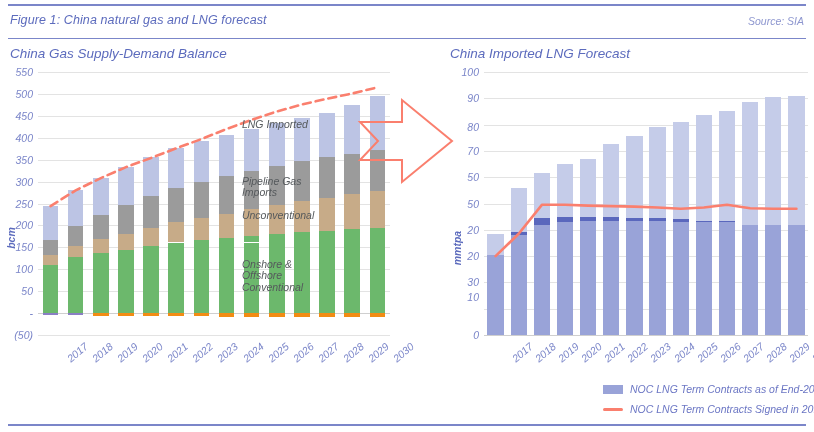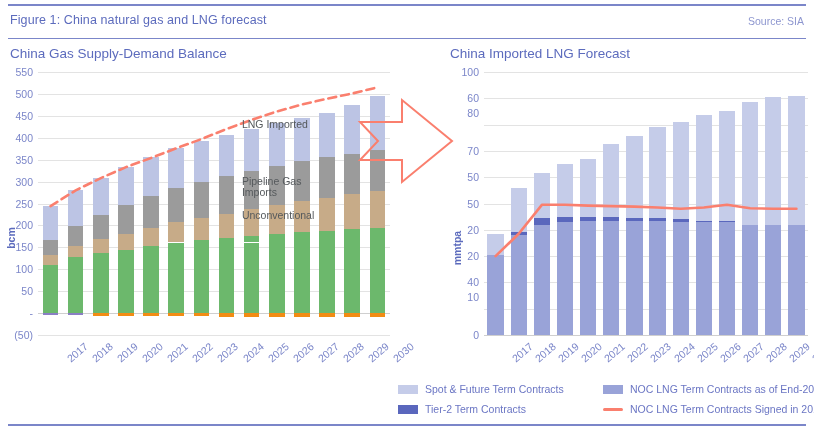--- a/index.html
+++ b/index.html
@@ -5,21 +5,21 @@
   * { box-sizing: border-box; }
   html, body { margin:0; padding:0; }
   body {
     width: 814px; height: 432px;
     background: #ffffff;
     font-family: "Liberation Sans", sans-serif;
     color: #5c6bbd;
     overflow: hidden;
     position: relative;
   }
-  .figure-frame { position:absolute; inset:0; }
+  .figure-frame { position:absolute; inset:0;font-style:italic; }
 
   .rule-top { position:absolute; left:8px; right:8px; top:4px; height:2px; background:#7b86c9; }
   .rule-under-title { position:absolute; left:8px; right:8px; top:38px; height:1px; background:#7b86c9; }
   .rule-bottom { position:absolute; left:8px; right:8px; bottom:6px; height:2px; background:#7b86c9; }
 
   .fig-title {
     position:absolute; left:10px; top:13px;
     font-size:12.5px; color:#5c6bbd; letter-spacing:0.1px; white-space:nowrap;
   }
   .fig-source {
@@ -256,50 +256,53 @@
           <div class="seg" style="top: 241.083px; height: 3.50667px; background: rgb(242, 140, 20);"></div>
         </div>
         <div class="xtick" style="left: 347.429px;">2030</div>
         <svg class="lineoverlay" width="352" height="263">
           <polyline points="12.571428571428571,134.13 37.714285714285715,118.35 62.857142857142854,106.07666666666665 88,95.11833333333334 113.14285714285714,85.91333333333333 138.28571428571428,76.27000000000001 163.42857142857142,67.065 188.57142857142856,56.98333333333335 213.71428571428572,47.778333333333336 238.85714285714286,39.45000000000002 264,32.43666666666667 289.1428571428571,26.738333333333344 314.2857142857143,21.478333333333325 339.42857142857144,15.341666666666669" fill="none" stroke="#fa7f6e" stroke-width="2.6" stroke-linecap="round" stroke-linejoin="round" stroke-dasharray="8,5"></polyline>
         </svg>
         <div class="annot" style="left: 203.92px; top: 46.6px;">LNG Imported</div>
         <div class="annot" style="left: 203.92px; top: 103.583px;">Pipeline Gas
 Imports</div>
         <div class="annot" style="left: 203.92px; top: 137.773px;">Unconventional</div>
+        <div class="annot" style="left: 203.92px; top: 186.867px;">Onshore &amp;
+Offshore
+Conventional</div>
       </div>
       <div class="ylabel" style="left: -8px; top: 160px; transform: rotate(-90deg);">bcm</div>
     </div>
 
   <svg id="flow-arrow" viewBox="0 0 108 98">
     <polygon points="8,30 50,30 50,8 100,49 50,90 50,68 8,68 26,49" fill="none" stroke="#fa7f6e" stroke-width="2" stroke-linejoin="miter"></polygon>
   </svg>
 
   <div class="chart" id="right-chart" style="left: 452px; top: 72px; width: 356px; height: 300px;">
       <div class="plot" style="left: 32px; top: 0px; width: 324px; height: 263px;">
         <div class="gridline" style="top: 263px; background: rgb(207, 207, 207);"></div>
         <div class="ytick" style="top: 263px;">0</div>
         <div class="gridline" style="top: 236.7px;"></div>
         <div class="ytick" style="top: 225px;">10</div>
         <div class="gridline" style="top: 210.4px;"></div>
-        <div class="ytick" style="top: 210.4px;">40</div>
+        <div class="ytick" style="top: 210.4px;">30</div>
         <div class="gridline" style="top: 184.1px;"></div>
         <div class="ytick" style="top: 184.1px;">20</div>
         <div class="gridline" style="top: 157.8px;"></div>
         <div class="ytick" style="top: 157.8px;">20</div>
         <div class="gridline" style="top: 131.5px;"></div>
         <div class="ytick" style="top: 131.5px;">50</div>
         <div class="gridline" style="top: 105.2px;"></div>
         <div class="ytick" style="top: 105.2px;">50</div>
         <div class="gridline" style="top: 78.9px;"></div>
         <div class="ytick" style="top: 78.9px;">70</div>
         <div class="gridline" style="top: 52.6px;"></div>
-        <div class="ytick" style="top: 41px;">80</div>
+        <div class="ytick" style="top: 55px;">80</div>
         <div class="gridline" style="top: 26.3px;"></div>
-        <div class="ytick" style="top: 26.3px;">60</div>
+        <div class="ytick" style="top: 26.3px;">90</div>
         <div class="gridline" style="top: 0px;"></div>
         <div class="ytick" style="top: 0px;">100</div>
         <div class="bar" style="left: 3.47143px; top: 0px; width: 16.2px; height: 263px;">
           <div class="seg" style="top: 182.785px; height: 80.215px; background: rgb(153, 163, 216);"></div>
           <div class="seg" style="top: 162.271px; height: 20.514px; background: rgb(197, 204, 233);"></div>
         </div>
         <div class="xtick" style="left: 19.5714px;">2017</div>
         <div class="bar" style="left: 26.6143px; top: 0px; width: 16.2px; height: 263px;">
           <div class="seg" style="top: 163.06px; height: 99.94px; background: rgb(153, 163, 216);"></div>
           <div class="seg" style="top: 160.43px; height: 2.63px; background: rgb(90, 103, 189);"></div>
@@ -376,31 +379,23 @@
         </div>
         <div class="xtick" style="left: 320.429px;">2030</div>
         <svg class="lineoverlay" width="324" height="263">
           <polyline points="11.571428571428571,184.10000000000002 34.714285714285715,161.745 57.857142857142854,132.815 81,132.815 104.14285714285714,133.60399999999998 127.28571428571428,134.13 150.42857142857142,134.656 173.57142857142856,135.445 196.71428571428572,136.76 219.85714285714286,135.445 243,132.815 266.1428571428571,136.23399999999998 289.2857142857143,136.76 312.42857142857144,136.76" fill="none" stroke="#fa7f6e" stroke-width="2.6" stroke-linecap="round" stroke-linejoin="round"></polyline>
         </svg>
       </div>
       <div class="ylabel" style="left: -12px; top: 170px; transform: rotate(-90deg);">mmtpa</div>
     </div>
 
   <div class="legend">
-      <div class="leg-item" style="left: 0px; top: 0px;">
-        <span class="leg-sw" style="background: rgb(197, 204, 233);"></span>
-        <span class="leg-txt">Spot &amp; Future Term Contracts</span>
-      </div>
       <div class="leg-item" style="left: 205px; top: 0px;">
         <span class="leg-sw" style="background: rgb(153, 163, 216);"></span>
         <span class="leg-txt">NOC LNG Term Contracts as of End-2017</span>
-      </div>
-      <div class="leg-item" style="left: 0px; top: 20px;">
-        <span class="leg-sw" style="background: rgb(90, 103, 189);"></span>
-        <span class="leg-txt">Tier-2 Term Contracts</span>
       </div>
       <div class="leg-item" style="left: 205px; top: 20px;">
         <span class="leg-line" style="background: rgb(250, 127, 110);"></span>
         <span class="leg-txt">NOC LNG Term Contracts Signed in 2018</span>
       </div>
     </div>
 
   <div class="rule-bottom"></div>
 </div>
 

